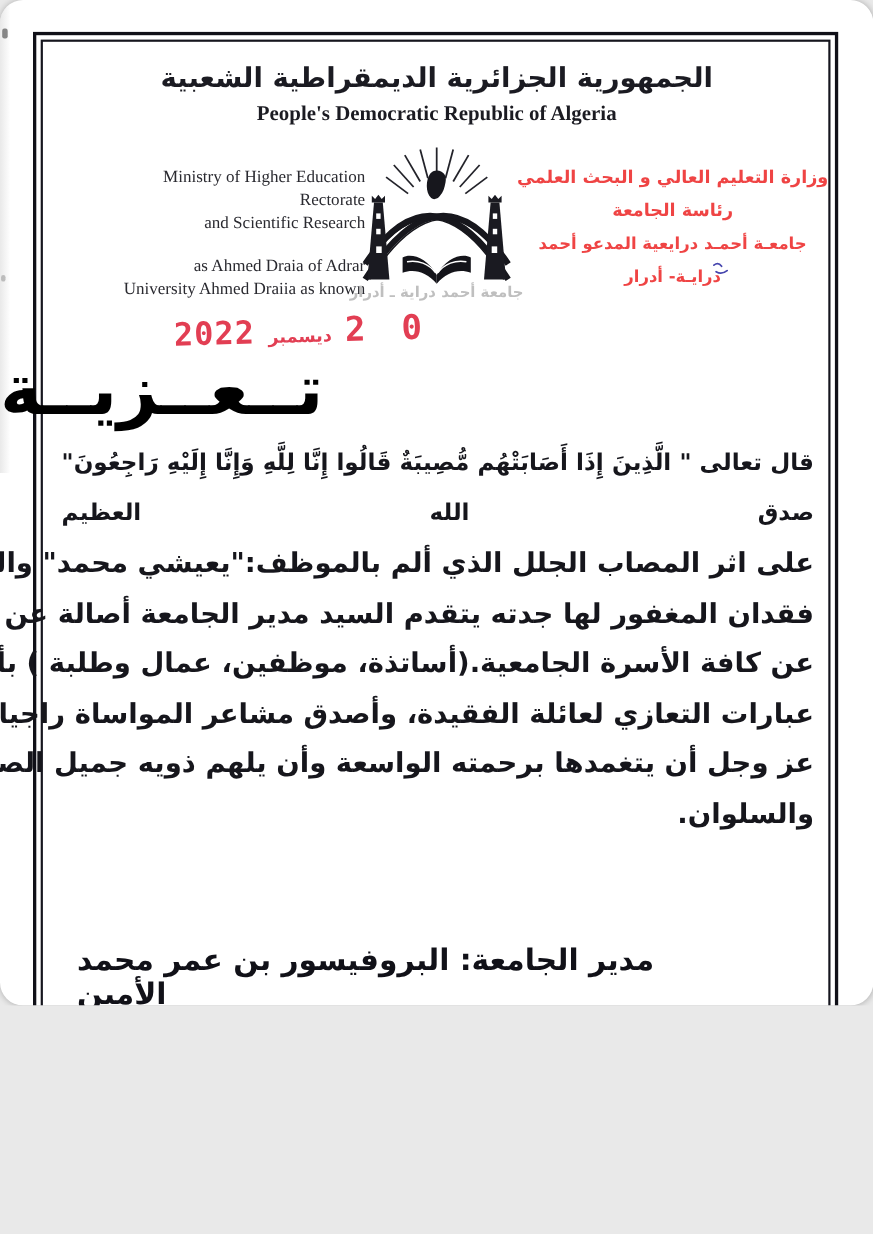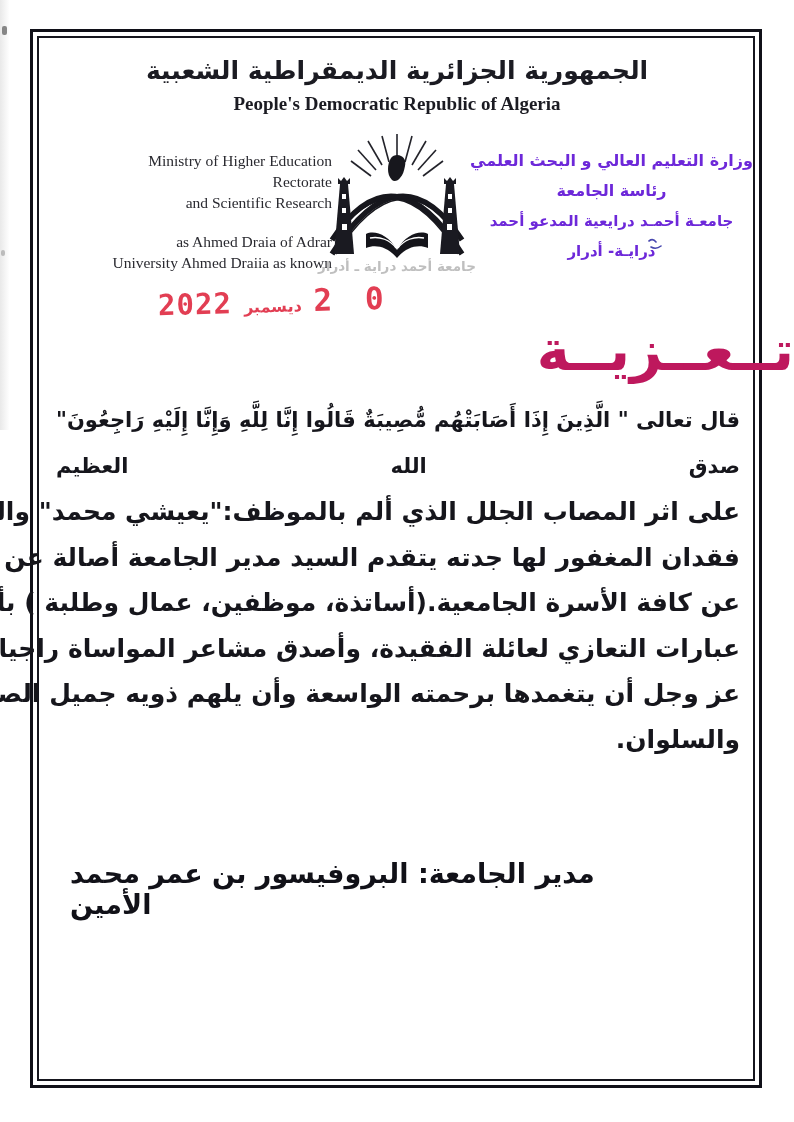--- a/index.html
+++ b/index.html
@@ -1,19 +1,20 @@
 <!DOCTYPE html>
 <html lang="ar"><head>
 <meta charset="utf-8">
 <style>
   html,body{margin:0;padding:0;background:#e9e9e9;}
   .page{
-    position:relative;width:794px;height:1122px;background:#ffffff;
+    position:relative;width:794px;height:914px;background:#ffffff;
     font-family:"DejaVu Sans",sans-serif;color:#1b1b22;overflow:hidden;
     box-shadow:0 0 6px rgba(0,0,0,.25);
+    border-radius:21px;
   }
   
   .scan-strip{position:absolute;left:0;top:0;width:9px;height:430px;
     background:linear-gradient(90deg,#d7d7d7,#fdfdfd);opacity:.55;}
   .scan-speck{position:absolute;left:2px;top:26px;width:5px;height:9px;background:#6a6a6a;border-radius:2px;opacity:.8;}
   .scan-speck2{position:absolute;left:1px;top:250px;width:4px;height:6px;background:#9a9a9a;border-radius:2px;opacity:.6;}
 
   
   .frame{position:absolute;left:30px;top:29px;width:726px;height:1053px;border:3px solid #101018;}
   .frame-inner{position:absolute;inset:4px;border:2px solid #16161e;}
@@ -22,39 +23,39 @@
   .country-ar{position:absolute;left:0;right:0;top:56px;text-align:center;direction:rtl;
     font-size:25px;font-weight:bold;letter-spacing:0;}
   .country-en{position:absolute;left:0;right:0;top:93px;text-align:center;
     font-family:"Liberation Serif",serif;font-size:19px;font-weight:bold;}
 
   .ministry-en{position:absolute;left:62px;top:150px;width:270px;text-align:right;
     font-family:"Liberation Serif",serif;font-size:15.5px;line-height:21px;color:#2a2a30;}
   .ministry-en .gap{height:18px;}
 
   .ministry-ar{position:absolute;right:40px;top:146px;width:285px;text-align:center;direction:rtl;
-    font-size:16px;font-weight:bold;line-height:30px;color:#6d28d9;}
+    font-size:16px;font-weight:bold;line-height:30px;color:#ef4444;}
   .ministry-ar .l3{font-size:15px;}
 
   
   .logo-wrap{position:absolute;left:318px;top:128px;width:158px;height:140px;}
   .logo-caption{position:absolute;left:0;right:0;bottom:-6px;text-align:left;direction:rtl;
     color:#bfbfbf;font-size:13.5px;font-weight:bold;letter-spacing:1px;}
   .blue-scribble{position:absolute;right:130px;top:238px;width:18px;height:14px;}
 
   
   .stamp{position:absolute;left:158px;top:283px;display:flex;align-items:baseline;gap:12px;
     color:#e23e53;transform:rotate(-1.6deg);font-weight:bold;}
   .stamp .year{font-family:"DejaVu Sans Mono",monospace;font-size:29px;letter-spacing:1px;}
   .stamp .month{font-size:16px;direction:rtl;}
   .stamp .day{font-family:"DejaVu Sans Mono",monospace;font-size:31px;letter-spacing:7px;}
 
   
-  .doc-title{position:absolute;left:0;right:0;top:318px;text-align:right;direction:rtl;
-    font-size:56px;font-weight:bold;color:#be185d;}
+  .doc-title{position:absolute;left:0;right:0;top:318px;text-align:left;direction:rtl;
+    font-size:64px;font-weight:bold;color:#000000;}
 
   
   .body-block{position:absolute;left:56px;top:398px;width:684px;direction:rtl;}
   .bline{font-weight:bold;font-size:25px;line-height:45.5px;color:#16161c;
     text-align:justify;text-align-last:justify;white-space:nowrap;}
   .bline.verse{font-size:21px;white-space:normal;}
   .bline.last{text-align:right;text-align-last:right;}
 
   .istirja{position:absolute;left:0;right:0;top:766px;text-align:center;direction:rtl;
     font-size:26px;font-weight:bold;color:#14141a;}

